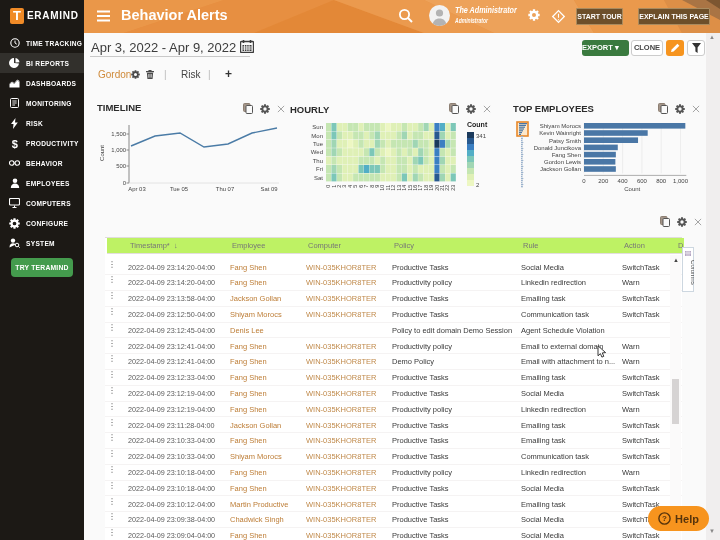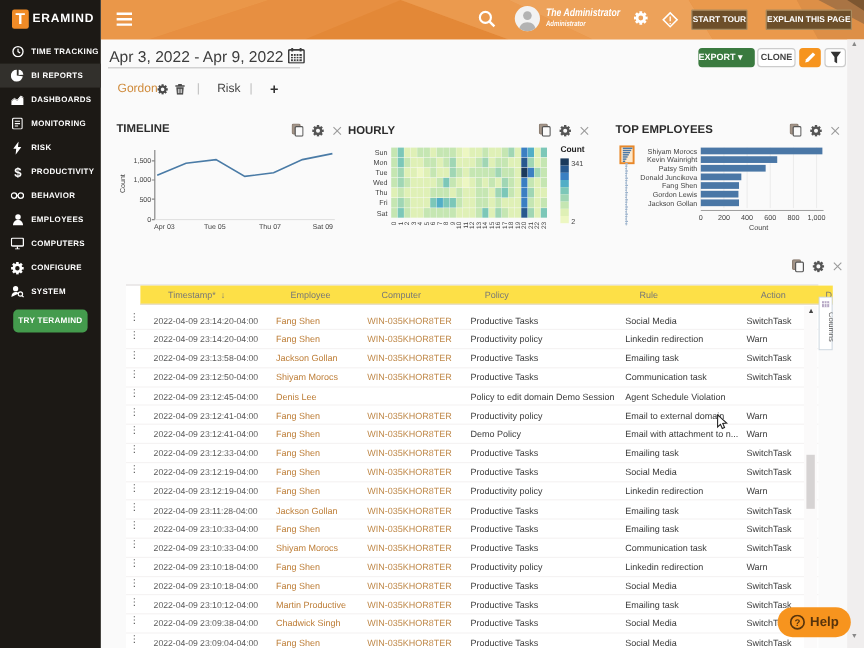--- a/index.html
+++ b/index.html
@@ -39,21 +39,21 @@
 #tabs span,#tabs svg{position:absolute;top:0}
 #tabs .basic{left:98px;color:#cf8a3a;font-size:10px}
 #tabs .sep{color:#bbb}
 #tabs .plus{font-weight:bold;color:#333;font-size:12px;top:-2px}
 
 .ptitle{color:#2b2b2b;font-size:9.5px;font-weight:bold;letter-spacing:0}
 .picons{display:flex;gap:7px;align-items:center}
 
 #tblwrap{left:105px;top:237px;width:577px;height:303px;background:#fff;border-top:1px solid #e0dcdc}
 .th{position:absolute;top:0;height:16px;font-size:7.5px;color:#777;line-height:16px}
-#thead{position:absolute;left:12px;top:0;width:577px;height:16px;border-bottom:1px solid #e3dede;background:#fde047}
+#thead{position:absolute;left:2px;top:0;width:577px;height:16px;border-bottom:1px solid #e3dede;background:#bef264}
 .row{position:absolute;left:0;width:577px;height:15.8px;font-size:7.5px;line-height:15.8px;border-bottom:1px solid #f5f3f3}
 .c-ts{position:absolute;left:23px;color:#5a5a5a;font-size:7.2px}
 .c-emp{position:absolute;left:125px;color:#bd7d36}
 .c-comp{position:absolute;left:201px;color:#c08a4b}
 .c-pol{position:absolute;left:287px;color:#3a3a3a}
 .c-rule{position:absolute;left:416px;color:#3a3a3a}
 .c-act{position:absolute;left:517px;color:#3a3a3a}
 .dots{position:absolute;left:3px;top:3px;color:#444;font-size:8px;line-height:3.2px;width:4px;text-align:center}
 
 #oscroll{left:706px;top:33px;width:14px;height:507px;background:#f0eeee;z-index:6}
@@ -75,20 +75,21 @@
 <polygon points="340,0 490,0 510,33 410,33" fill="#eda25a"></polygon>
 <polygon points="490,0 580,0 598,33 510,33" fill="#ea994c"></polygon>
 <polygon points="580,0 636,0 636,33 598,33" fill="#dd8f47"></polygon>
 <polygon points="598,0 636,0 636,20" fill="#a97444"></polygon>
 <polygon points="622,0 636,0 636,9" fill="#7c5631"></polygon>
 </svg>
 <div id="header" class="abs">
   <svg id="hamb" class="abs" width="13" height="12">
       <path d="M0 1.5h13M0 6h13M0 10.5h13" stroke="#fff" stroke-width="2"></path>
     </svg>
+  <div id="htitle" class="abs">Behavior Alerts</div>
   <svg id="hsearch" class="abs" width="16" height="16">
       <circle cx="6.5" cy="6.5" r="4.6" fill="none" stroke="#fff" stroke-width="1.8"></circle>
       <path d="M10 10l4 4" stroke="#fff" stroke-width="2"></path>
     </svg>
   <div id="avatar" class="abs"><svg width="21" height="21">
         <circle cx="10.5" cy="8" r="3.6" fill="#b3b3b3"></circle>
         <path d="M3.5 21c0-5 3-7.5 7-7.5s7 2.5 7 7.5z" fill="#b3b3b3"></path>
       </svg></div>
   <div id="uname" class="abs">The Administrator</div>
   <div id="urole" class="abs">Administrator</div>

